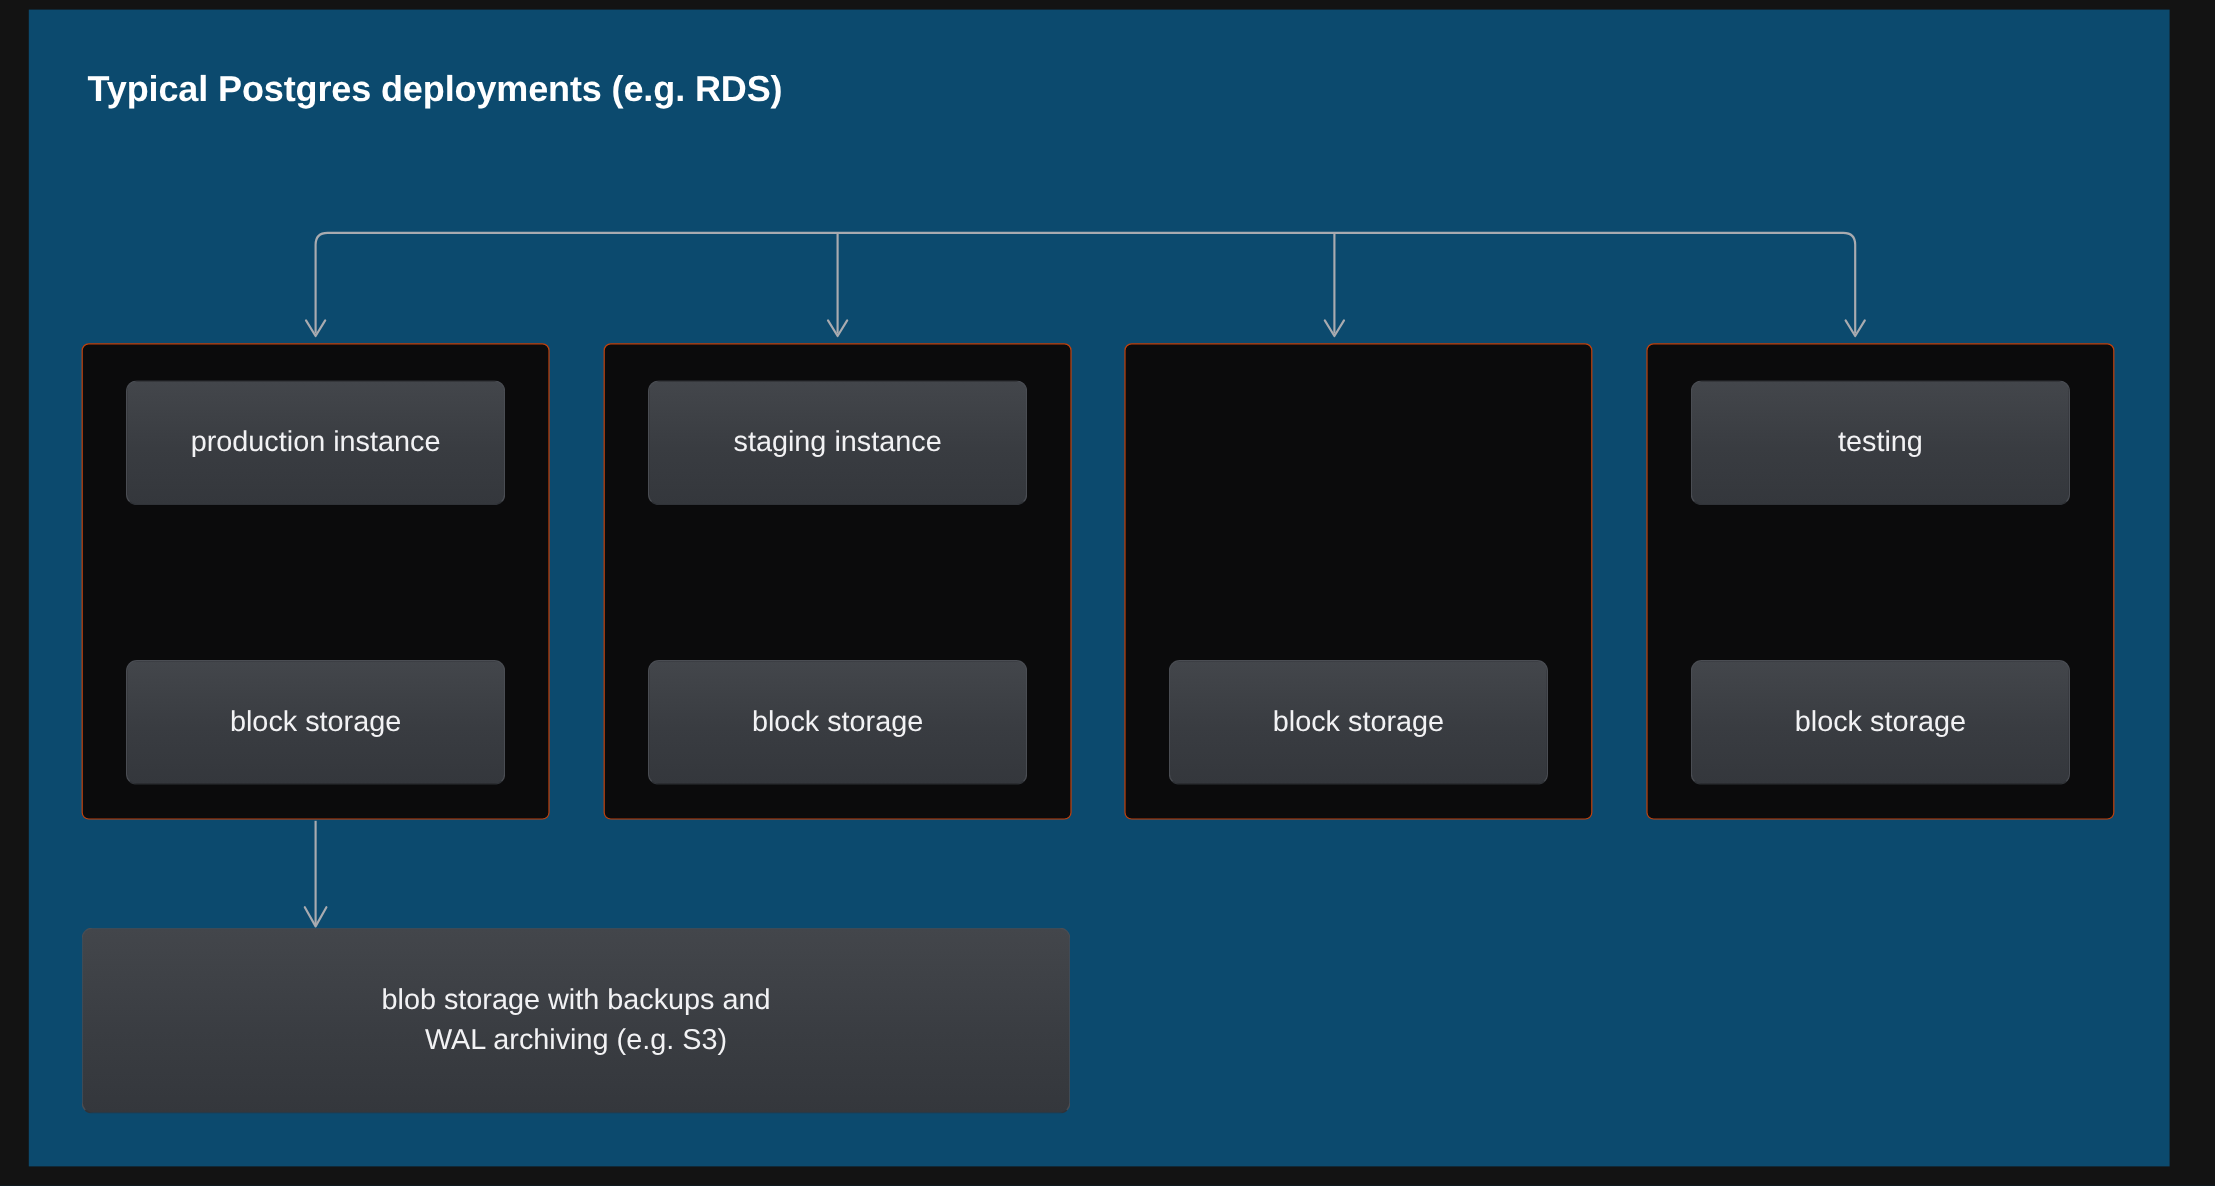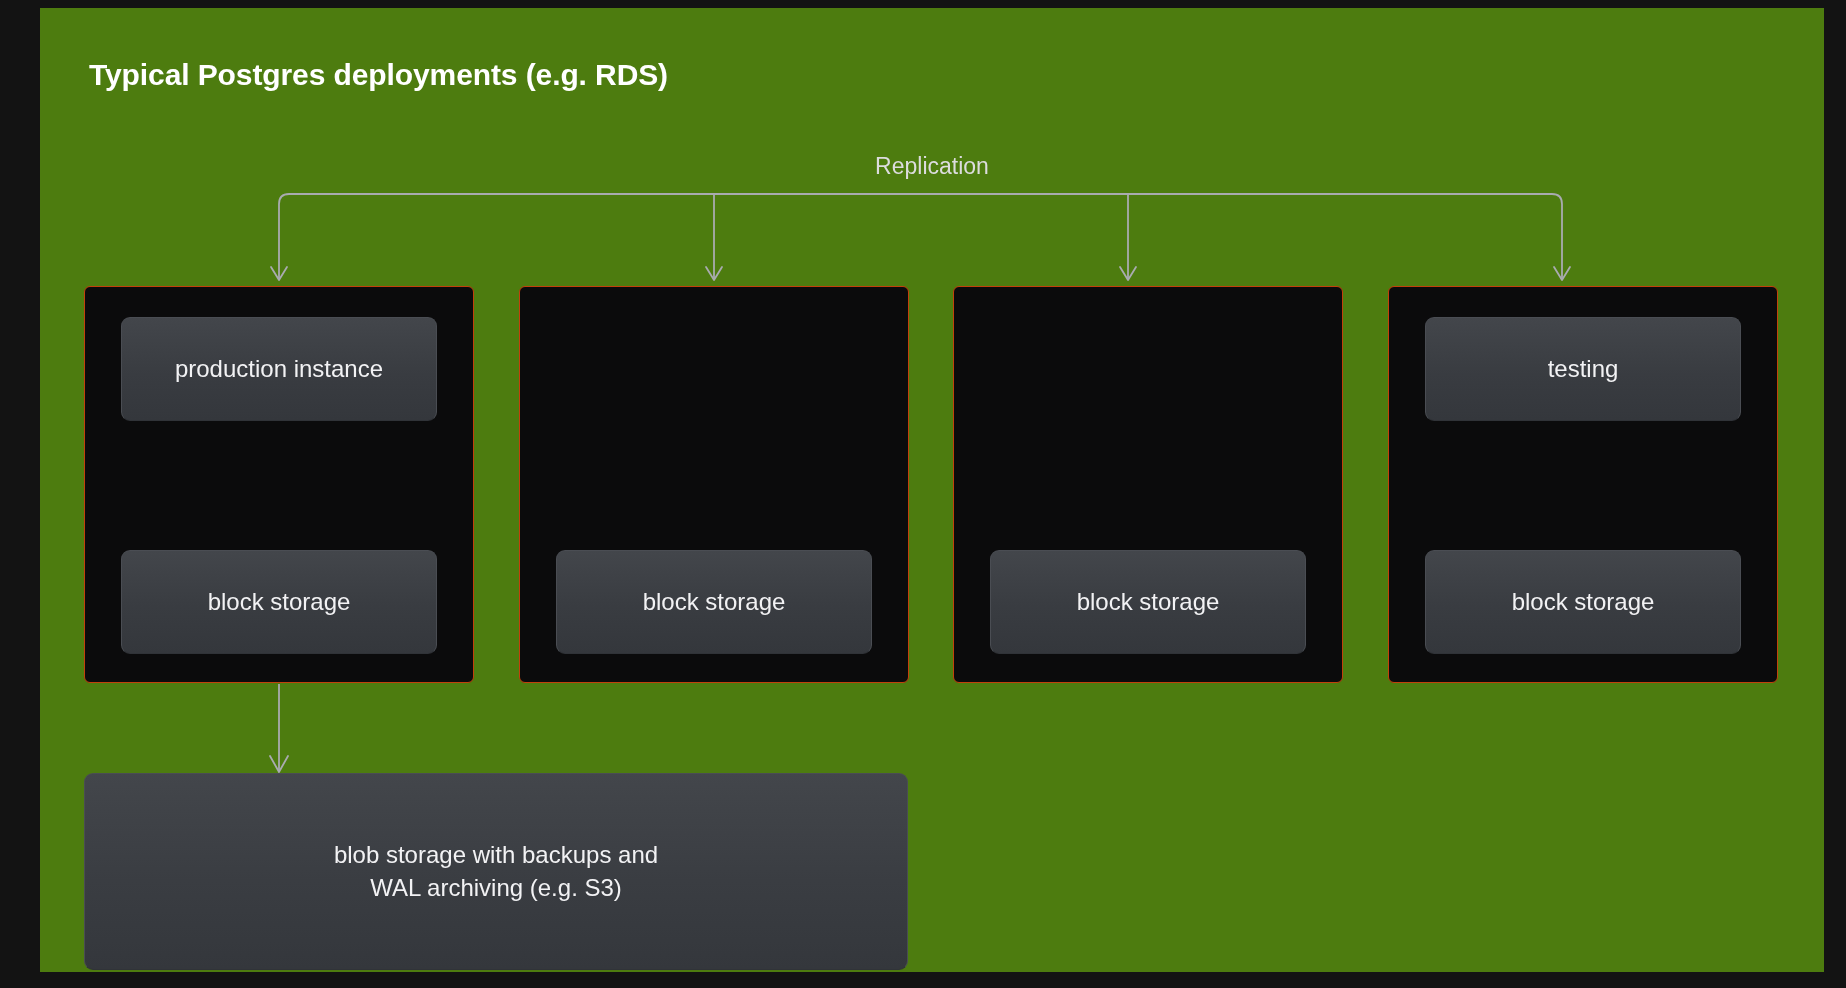--- a/index.html
+++ b/index.html
@@ -11,25 +11,25 @@
     width: 1846px;
     height: 988px;
     overflow: hidden;
     font-family: "Liberation Sans", sans-serif;
     -webkit-font-smoothing: antialiased;
   }
 
   
   #canvas {
     position: absolute;
-    left: 40px;
+    left: 24px;
     top: 8px;
     width: 1784px;
     height: 964px;
-    background: #4d7c0f;
+    background: #0c4a6e;
   }
 
   
   #page-title {
     position: absolute;
     left: 49px;
     top: 50px;
     font-size: 30px;
     font-weight: 700;
     color: #ffffff;
@@ -94,21 +94,21 @@
   }
   .node-box.top    { top: 30px; }
   .node-box.bottom { top: 235px; margin-top: 28px; }
 
   
   #blob-storage {
     position: absolute;
     left: 44px;
     top: 765px;
     width: 824px;
-    height: 197px;
+    height: 155px;
     border-radius: 9px;
     background: linear-gradient(180deg, #43464b 0%, #3a3d42 55%, #34373c 100%);
     border: 1px solid #4a4d53;
     border-bottom-color: #303338;
     box-sizing: border-box;
     display: flex;
     align-items: center;
     justify-content: center;
     color: #f2f2f4;
     font-size: 24px;
@@ -117,21 +117,20 @@
     white-space: pre-line;
   }
 </style>
 </head>
 <body>
 
 <div id="canvas">
 
   <div id="page-title">Typical Postgres deployments (e.g. RDS)</div>
 
-  <div id="replication-label">Replication</div>
 
   <svg id="connectors" viewBox="0 0 1784 964" width="1784" height="964">
     <defs>
       <style>
         .ln  { stroke:#a9abb0; stroke-width:1.8; fill:none; }
         .hd  { stroke:#a9abb0; stroke-width:1.8; fill:none;
                stroke-linecap:round; stroke-linejoin:round; }
       </style>
     </defs>
 
@@ -165,20 +164,21 @@
     <path class="ln" d="M 239 676 L 239 762"></path>
     <path class="hd" d="M 230 748 L 239 764 L 248 748"></path>
   </svg>
 
   <div class="group-panel g1">
     <div class="node-box top">production instance</div>
     <div class="node-box bottom">block storage</div>
   </div>
 
   <div class="group-panel g2">
+    <div class="node-box top">staging instance</div>
     <div class="node-box bottom">block storage</div>
   </div>
 
   <div class="group-panel g3">
     <div class="node-box bottom">block storage</div>
   </div>
 
   <div class="group-panel g4">
     <div class="node-box top">testing</div>
     <div class="node-box bottom">block storage</div>

